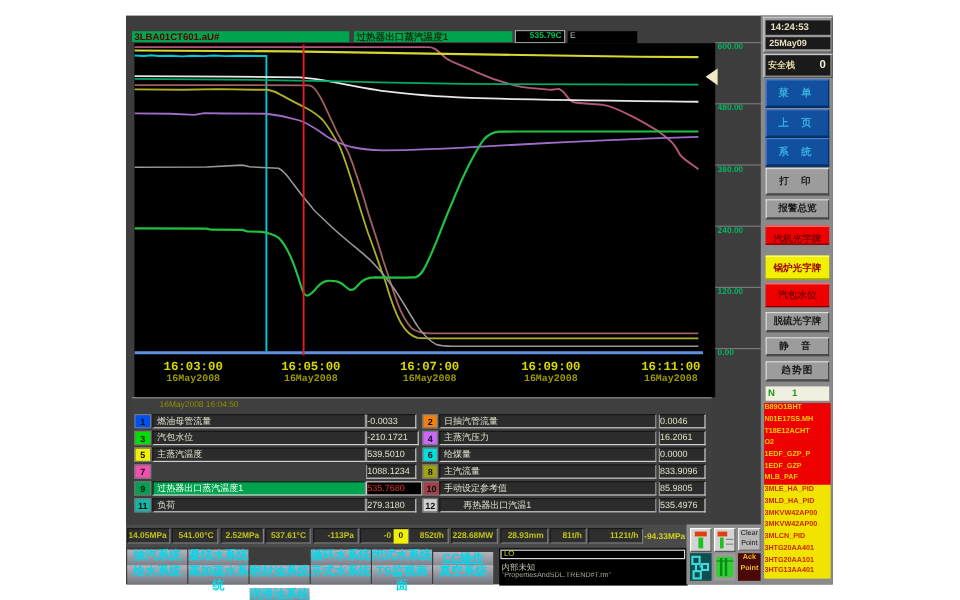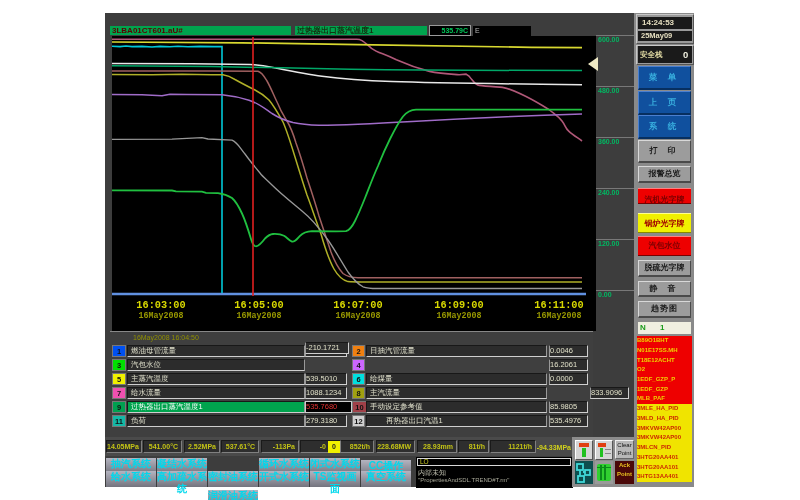--- a/index.html
+++ b/index.html
@@ -108,44 +108,44 @@
   <div class="abs txt slbl" style="top:278px">0.00</div>
   <div class="abs" id="tri"></div>
 
   <div class="abs" id="legend">
     <div class="abs txt" style="left:23px;top:1px;width:90px;height:10px;color:#8f8f00;font-size:7px;line-height:10px;">16May2008 16:04:50</div>
     <div class="nbox" style="left:2px;top:13px;background:#0050f0;">1</div>
     <div class="lbox" style="left:17px;top:13px;width:178px;">燃油母管流量</div>
     <div class="vbox" style="left:195px;top:13px;width:42px;">-0.0033</div>
     <div class="nbox" style="left:2px;top:27px;background:#00e000;">3</div>
     <div class="lbox" style="left:17px;top:27px;width:178px;">汽包水位</div>
-    <div class="vbox" style="left:195px;top:10px;width:44px;">-210.1721</div>
+    <div class="vbox" style="left:195px;top:27px;width:44px;">-210.1721</div>
     <div class="nbox" style="left:2px;top:41px;background:#f0f000;">5</div>
     <div class="lbox" style="left:17px;top:41px;width:178px;">主蒸汽温度</div>
     <div class="vbox" style="left:195px;top:41px;width:42px;">539.5010</div>
     <div class="nbox" style="left:2px;top:55px;background:#f050b0;">7</div>
-    <div class="lbox" style="left:17px;top:55px;width:178px;">给水流量</div>
     <div class="vbox" style="left:195px;top:55px;width:42px;">1088.1234</div>
     <div class="nbox" style="left:2px;top:69px;background:#00a050;">9</div>
     <div class="lbox" style="left:17px;top:69px;width:178px;background:#00a44e;color:#fff;">过热器出口蒸汽温度1</div>
     <div class="vbox" style="left:195px;top:69px;width:47px;background:#000;color:#e03030;border-color:#ccc;">535.7680</div>
     <div class="nbox" style="left:2px;top:83px;background:#14b8a6;">11</div>
     <div class="lbox" style="left:17px;top:83px;width:178px;">负荷</div>
     <div class="vbox" style="left:195px;top:83px;width:42px;">279.3180</div>
     <div class="nbox" style="left:242px;top:13px;width:13px;background:#f08010;">2</div>
     <div class="lbox" style="left:256px;top:13px;width:181px;">日抽汽管流量</div>
     <div class="vbox" style="left:439px;top:13px;width:39px;">0.0046</div>
     <div class="nbox" style="left:242px;top:27px;width:13px;background:#cc66ff;">4</div>
+    <div class="lbox" style="left:256px;top:27px;width:181px;">主蒸汽压力</div>
     <div class="vbox" style="left:439px;top:27px;width:39px;">16.2061</div>
     <div class="nbox" style="left:242px;top:41px;width:13px;background:#00e0e0;">6</div>
     <div class="lbox" style="left:256px;top:41px;width:181px;">给煤量</div>
     <div class="vbox" style="left:439px;top:41px;width:39px;">0.0000</div>
     <div class="nbox" style="left:242px;top:55px;width:13px;background:#a0a010;">8</div>
     <div class="lbox" style="left:256px;top:55px;width:181px;">主汽流量</div>
-    <div class="vbox" style="left:439px;top:55px;width:39px;margin-left:41px;">833.9096</div>
+    <div class="vbox" style="left:439px;top:55px;width:39px;">833.9096</div>
     <div class="nbox" style="left:242px;top:69px;width:15px;background:#a04048;">10</div>
     <div class="lbox" style="left:256px;top:69px;width:181px;">手动设定参考值</div>
     <div class="vbox" style="left:439px;top:69px;width:39px;">85.9805</div>
     <div class="nbox" style="left:242px;top:83px;width:13px;background:#d0d0d0;">12</div>
     <div class="lbox" style="left:256px;top:83px;width:181px;padding-left:19px;">再热器出口汽温1</div>
     <div class="vbox" style="left:439px;top:83px;width:39px;">535.4976</div>
   </div>
 
   <div class="abs" id="status">
     <div class="sbox" style="left:1px;width:36px;">14.05MPa</div>

